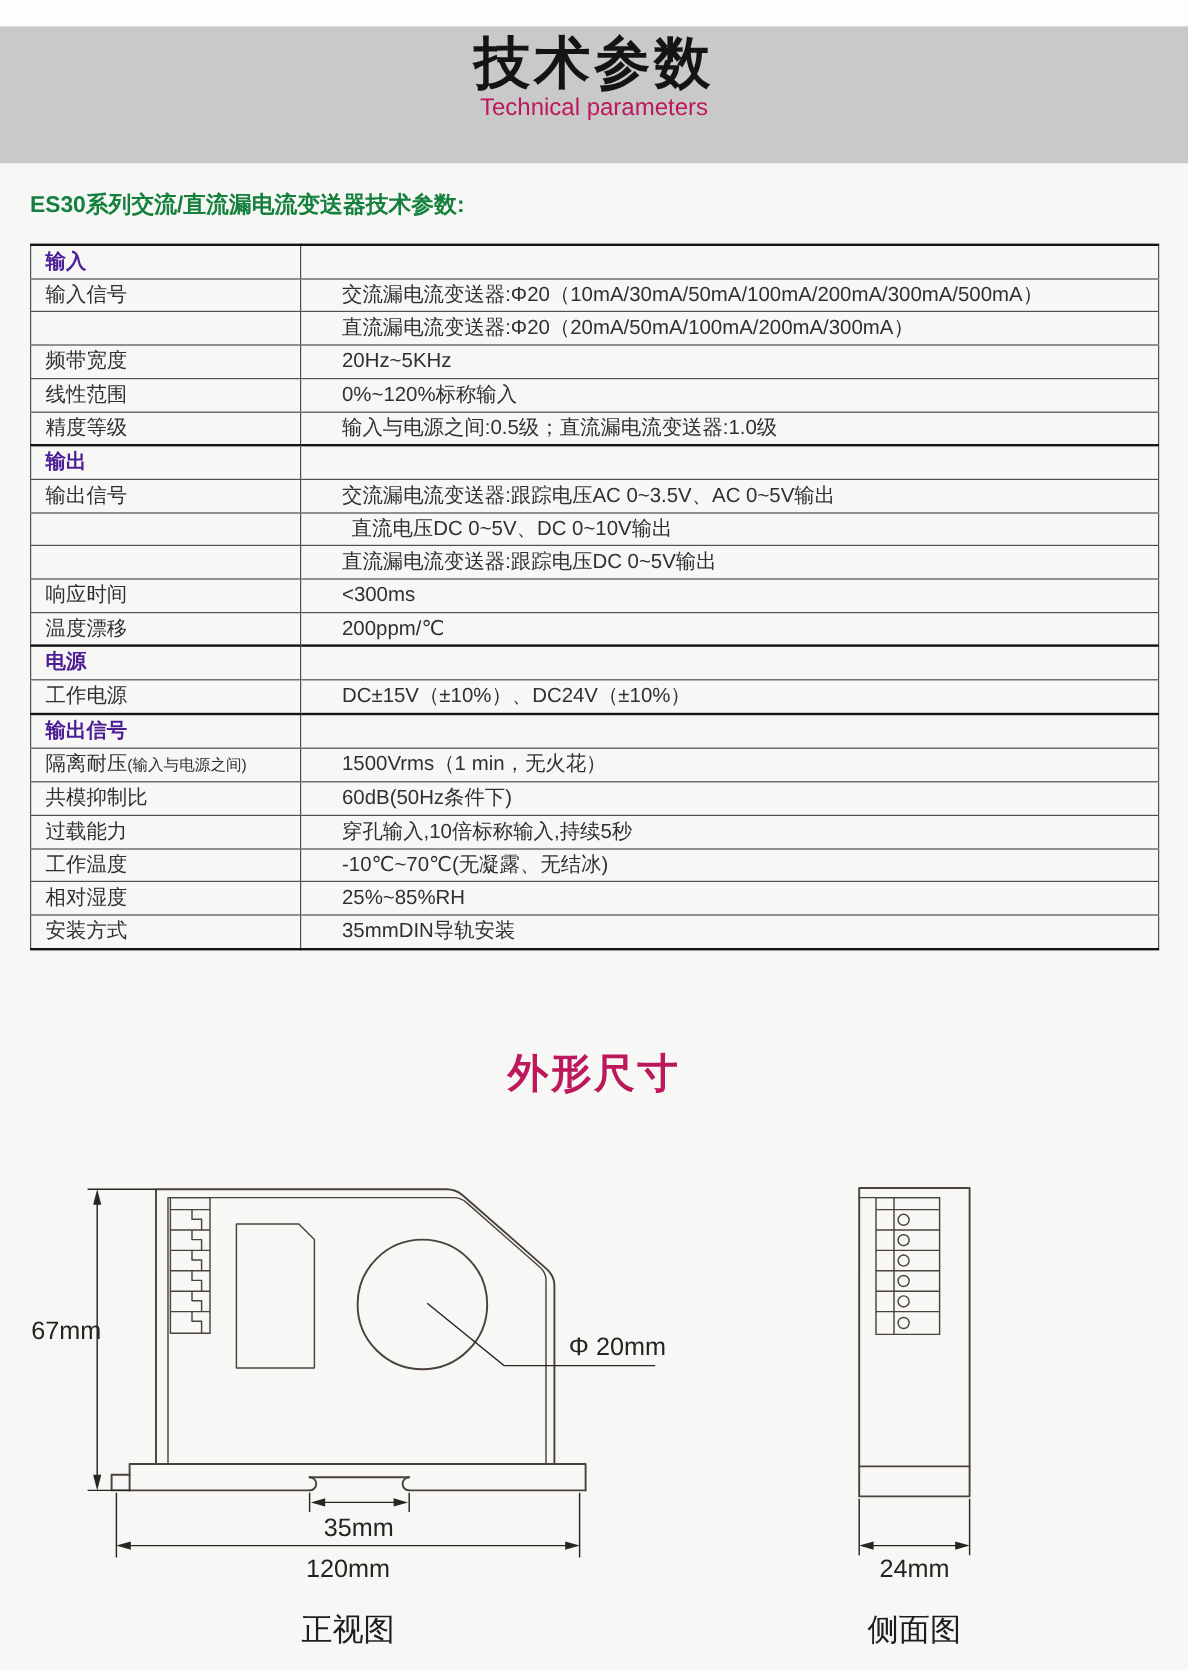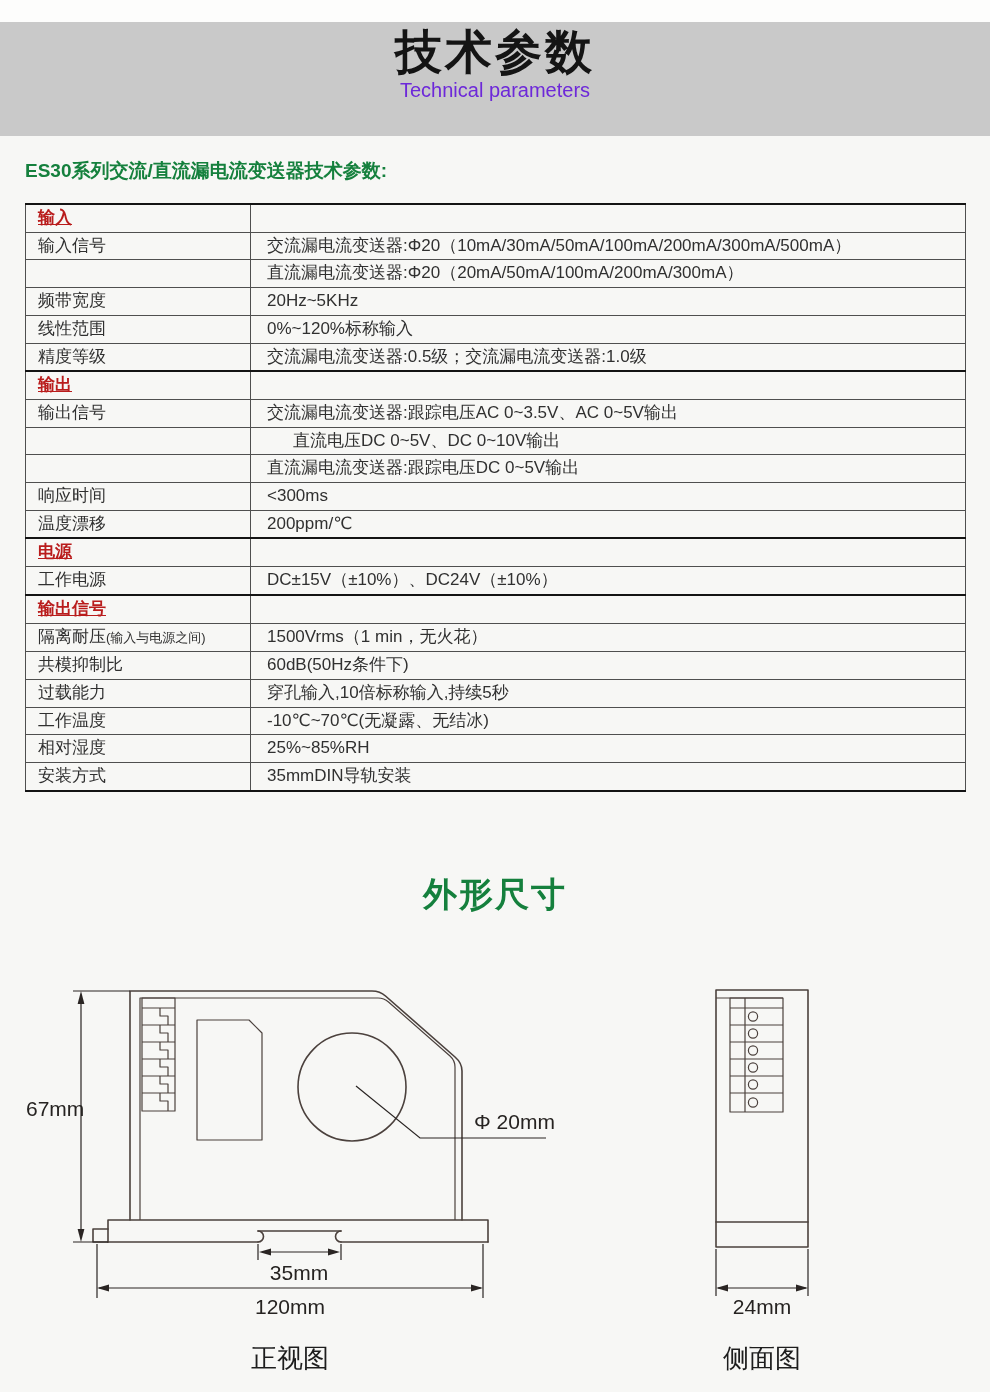--- a/index.html
+++ b/index.html
@@ -1,37 +1,37 @@
 <!DOCTYPE html>
 <html><head>
 <meta charset="utf-8">
 <style>
   html,body{margin:0;padding:0;background:#e9e9e9;}
   #canvas{position:relative;width:990px;height:1392px;background:#f7f7f5;overflow:hidden;
           font-family:"Liberation Sans","DejaVu Sans",sans-serif;color:#2e2e2e;}
   .topstrip{position:absolute;top:0;left:0;width:990px;height:22px;background:#fdfdfc;}
   .banner{position:absolute;top:22px;left:0;width:990px;height:114px;background:#c9c9c9;text-align:center;}
   .banner .title{margin:0;padding-top:4px;font-size:47px;line-height:52px;font-weight:bold;color:#141414;letter-spacing:3px;}
-  .banner .subtitle{font-size:20px;line-height:24px;color:#6d28d9;}
+  .banner .subtitle{font-size:20px;line-height:24px;color:#be185d;}
   .intro{position:absolute;left:25px;top:158px;font-size:19px;font-weight:bold;color:#15803d;}
   table.spec{position:absolute;left:25px;top:203px;width:940px;border-collapse:collapse;table-layout:fixed;
              border:1px solid #4f4f4f;border-top:2px solid #141414;border-bottom:2px solid #141414;
              font-size:17px;color:#303030;}
   table.spec col.c1{width:225px;}
   table.spec col.c2{width:715px;}
   table.spec td{height:26.7px;line-height:26.7px;padding:0 4px 0 12px;border-top:1px solid #4f4f4f;
                 white-space:nowrap;overflow:hidden;}
   table.spec tr:first-child td{border-top:none;}
-  table.spec td.value{border-left:1px solid #4f4f4f;padding-left:16px;}
-  table.spec tr.section td{font-weight:bold;color:#b91c1c;border-top:2px solid #141414;text-decoration:underline;}
+  table.spec td.value{border-left:1px solid #4f4f4f;padding-left:34px;}
+  table.spec tr.section td{font-weight:bold;color:#4c1d95;border-top:2px solid #141414;}
   table.spec tr.section:first-child td{border-top:none;}
   table.spec td.indent{padding-left:42px;}
   table.spec .small{font-size:13px;}
   .dim-title{position:absolute;left:0;top:872px;width:990px;text-align:center;
-             font-size:34px;font-weight:bold;color:#15803d;letter-spacing:2px;}
+             font-size:34px;font-weight:bold;color:#be185d;letter-spacing:2px;}
   svg.drawing{position:absolute;left:0;top:960px;}
   .outline{fill:none;stroke:#4b413d;stroke-width:1.6;stroke-linejoin:round;stroke-linecap:round;}
   .thin{fill:none;stroke:#4b413d;stroke-width:1.2;stroke-linejoin:round;}
   .dim{fill:none;stroke:#2a2523;stroke-width:1.2;}
   .dimhead{fill:#2a2523;stroke:none;}
   svg text{font-family:inherit;fill:#262321;font-size:21px;}
   svg text.caption{font-size:26px;fill:#1d1d1d;}
 </style>
 </head>
 <body>
@@ -67,21 +67,21 @@
         <tr>
           <td>频带宽度</td>
           <td class="value">20Hz~5KHz</td>
         </tr>
         <tr>
           <td>线性范围</td>
           <td class="value">0%~120%标称输入</td>
         </tr>
         <tr>
           <td>精度等级</td>
-          <td class="value">交流漏电流变送器:0.5级；交流漏电流变送器:1.0级</td>
+          <td class="value">输入与电源之间:0.5级；直流漏电流变送器:1.0级</td>
         </tr>
         <tr class="section">
           <td>输出</td>
           <td class="value"></td>
         </tr>
         <tr>
           <td>输出信号</td>
           <td class="value">交流漏电流变送器:跟踪电压AC 0~3.5V、AC 0~5V输出</td>
         </tr>
         <tr>

